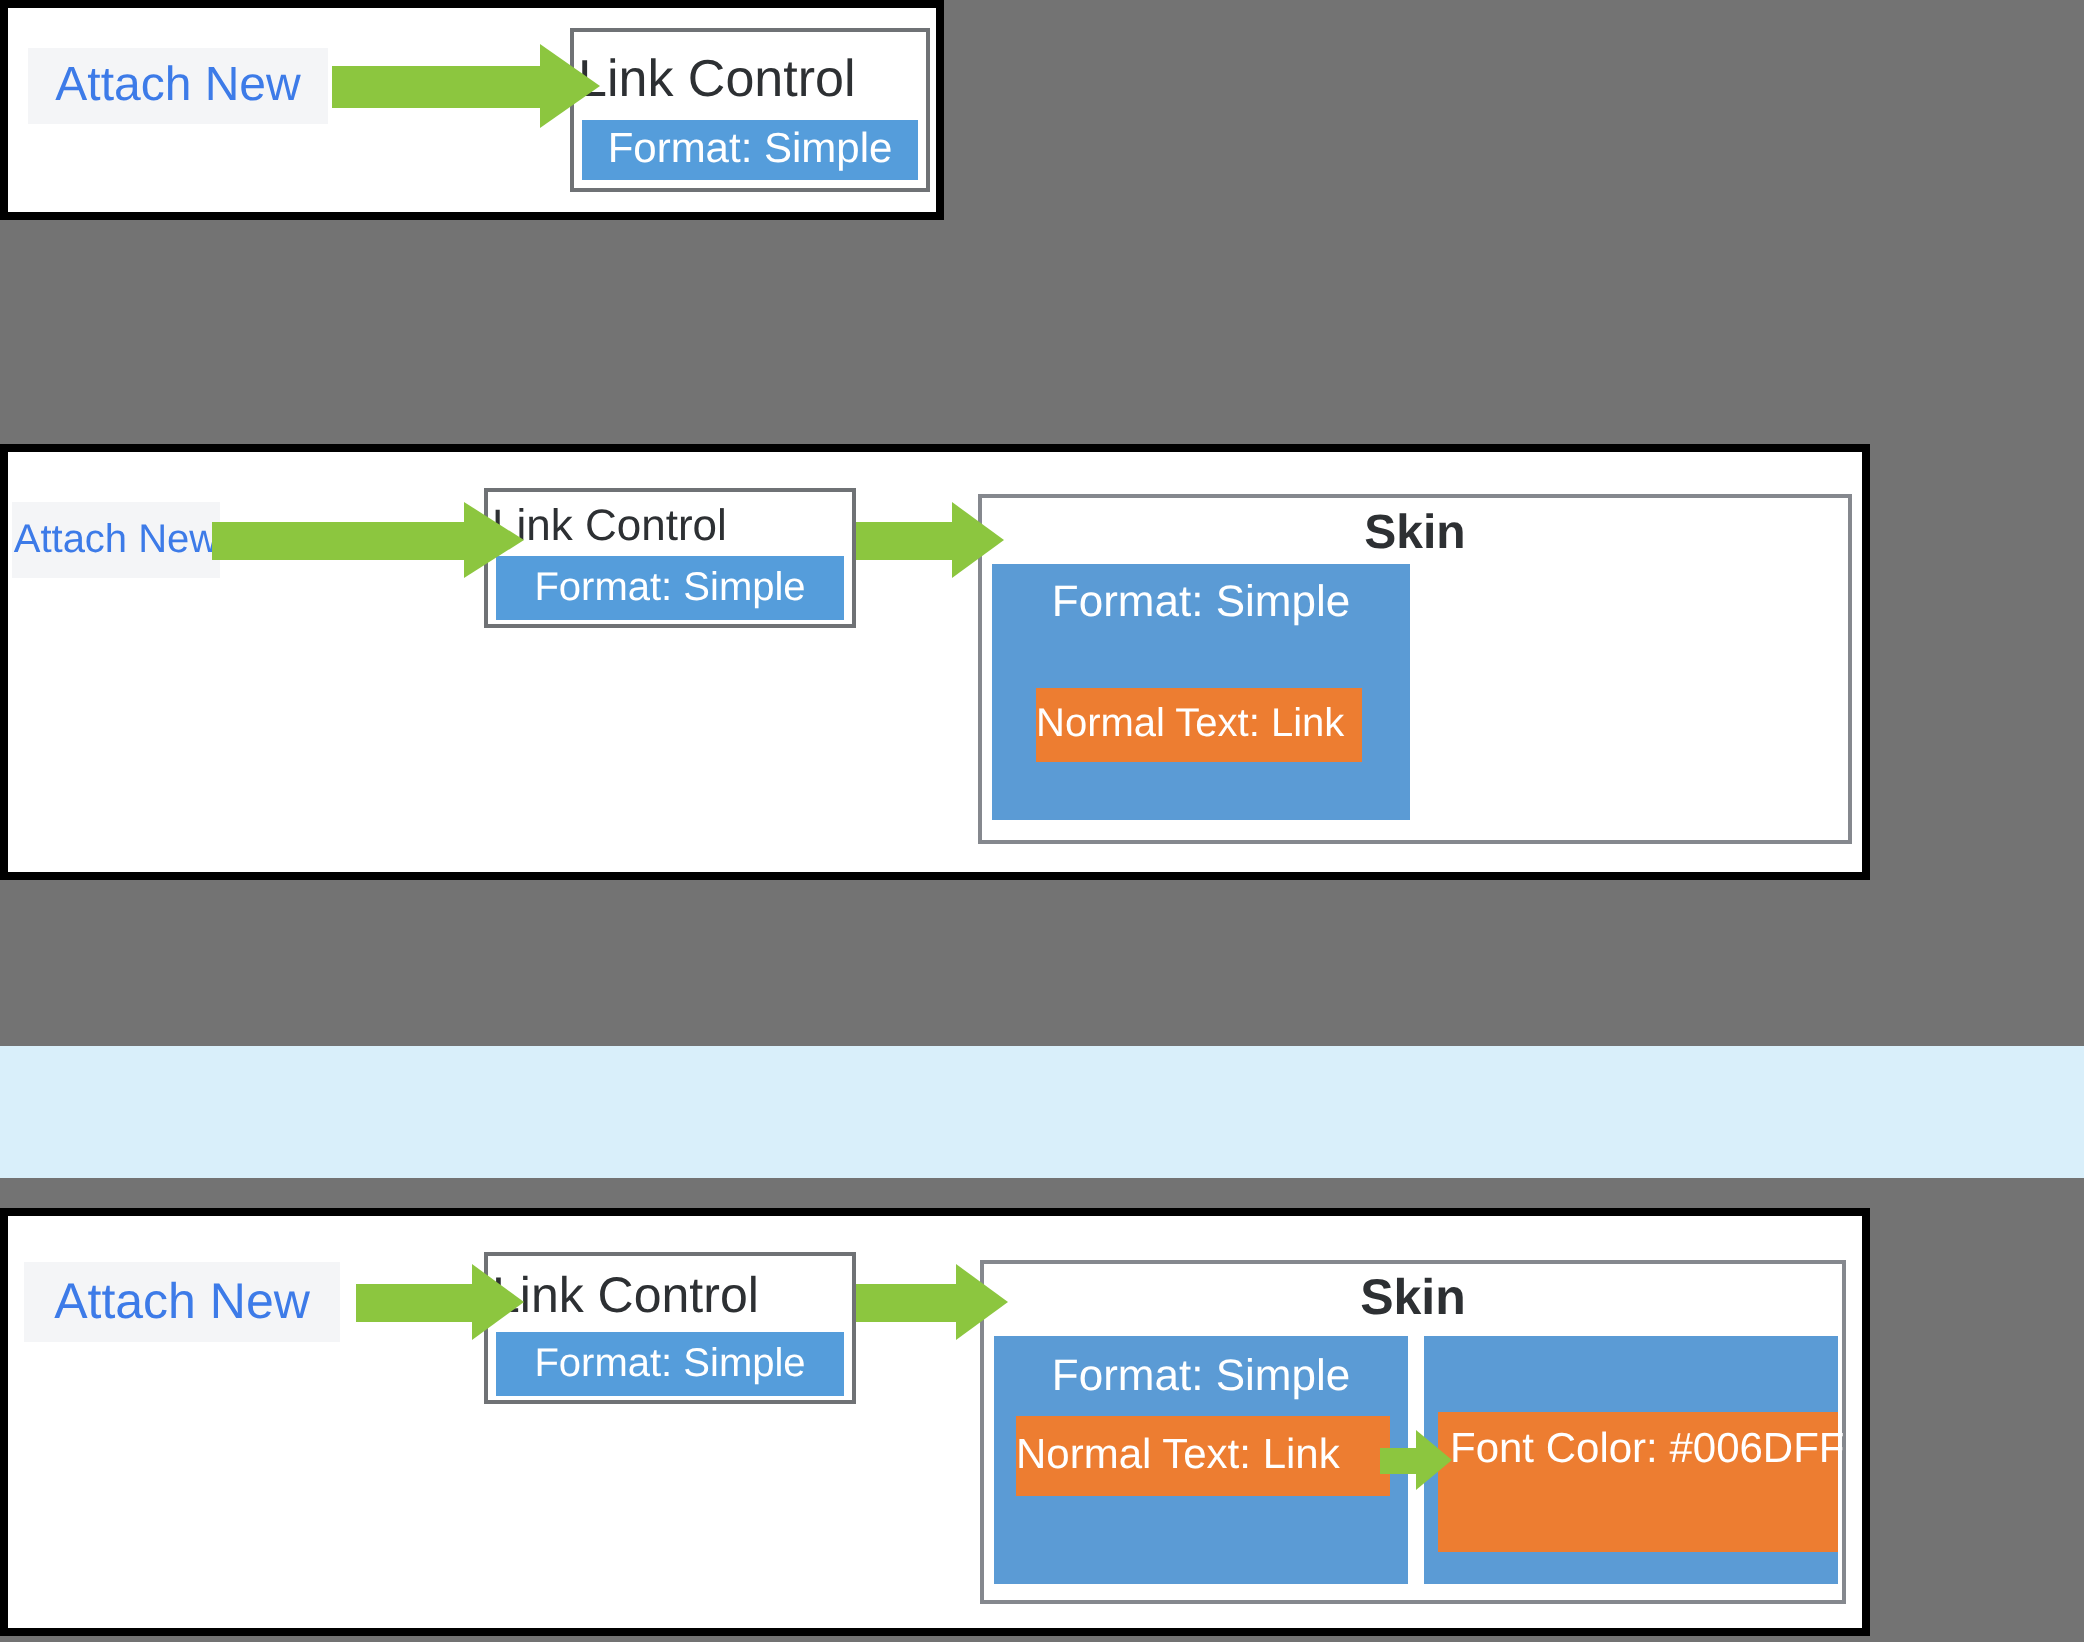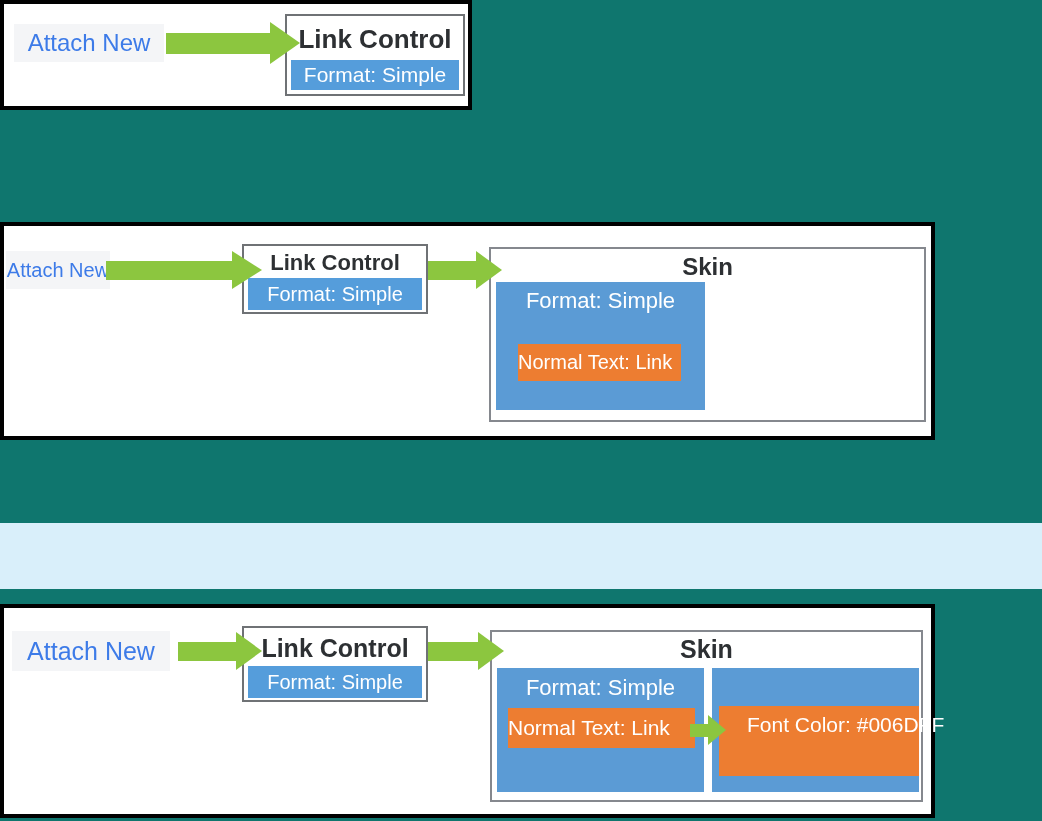--- a/index.html
+++ b/index.html
@@ -1,19 +1,19 @@
 <!DOCTYPE html>
 <html><head>
 <meta charset="utf-8">
 <style>
   html,body { margin:0; padding:0; background:#ffffff; }
   #stage {
     position:relative; width:1042px; height:821px;
     font-family:"Liberation Sans", sans-serif;
-    background:#0f766e; overflow:hidden;
+    background:#737373; overflow:hidden;
   }
   .panel { position:absolute; border:4px solid #000000; background:#ffffff; box-sizing:border-box; }
   #panel-1 { left:0; top:0;   width:472px; height:110px; }
   #panel-2 { left:0; top:222px; width:935px; height:218px; }
   #panel-3 { left:0; top:604px; width:935px; height:214px; }
 
   .band { position:absolute; left:0; top:523px; width:1042px; height:66px; background:#D9EFFA; }
 
   .attach {
     position:absolute; background:#F4F5F7; color:#3D7BE8;
@@ -21,37 +21,37 @@
   }
 
   .arrow { position:absolute; z-index:3; }
   .arrow .shaft { position:absolute; background:#8CC63F; }
   .arrow .head  { position:absolute; width:0; height:0; border-style:solid; border-color:transparent; border-left-color:#8CC63F; }
 
   .link-box {
     position:absolute; background:#ffffff; border:2px solid #6F7275;
     box-sizing:border-box; padding:2px; z-index:1;
   }
-  .link-title { color:#2D3033; font-weight:700; text-align:center; white-space:nowrap; }
+  .link-title { color:#2D3033; font-weight:400; text-align:left; white-space:nowrap; }
   .link-label {
     background:#559DDB; color:#ffffff; text-align:center;
     margin:0 2px; white-space:nowrap;
   }
 
   .skin-box { position:absolute; background:#ffffff; border:2px solid #85888E; box-sizing:border-box; z-index:1; }
   .skin-title { color:#2D3033; font-weight:700; text-align:center; width:100%; }
 
   .blue-block { position:absolute; background:#5B9BD5; color:#ffffff; }
   .blue-header { text-align:center; color:#ffffff; white-space:nowrap; }
   .chip {
     position:absolute; background:#ED7D31; color:#ffffff;
     text-align:left; white-space:nowrap;
   }
   .chip.multiline { text-align:left; }
-  .chip .line { white-space:nowrap;margin-left:22px; }
+  .chip .line { white-space:nowrap; }
 
   
   #attach-1 { left:14px; top:24px; width:150px; height:38px; font-size:24px; }
   #arrow-1a .shaft { left:166px; top:33px; width:104px; height:21px; }
   #arrow-1a .head  { left:270px; top:22px; border-width:21px 0 21px 30px; }
   #linkbox-1 { left:285px; top:14px; width:180px; height:82px; }
   #linkbox-1 .link-title { font-size:26px; line-height:42px; }
   #linkbox-1 .link-label { font-size:21px; line-height:30px; height:30px; }
 
   

